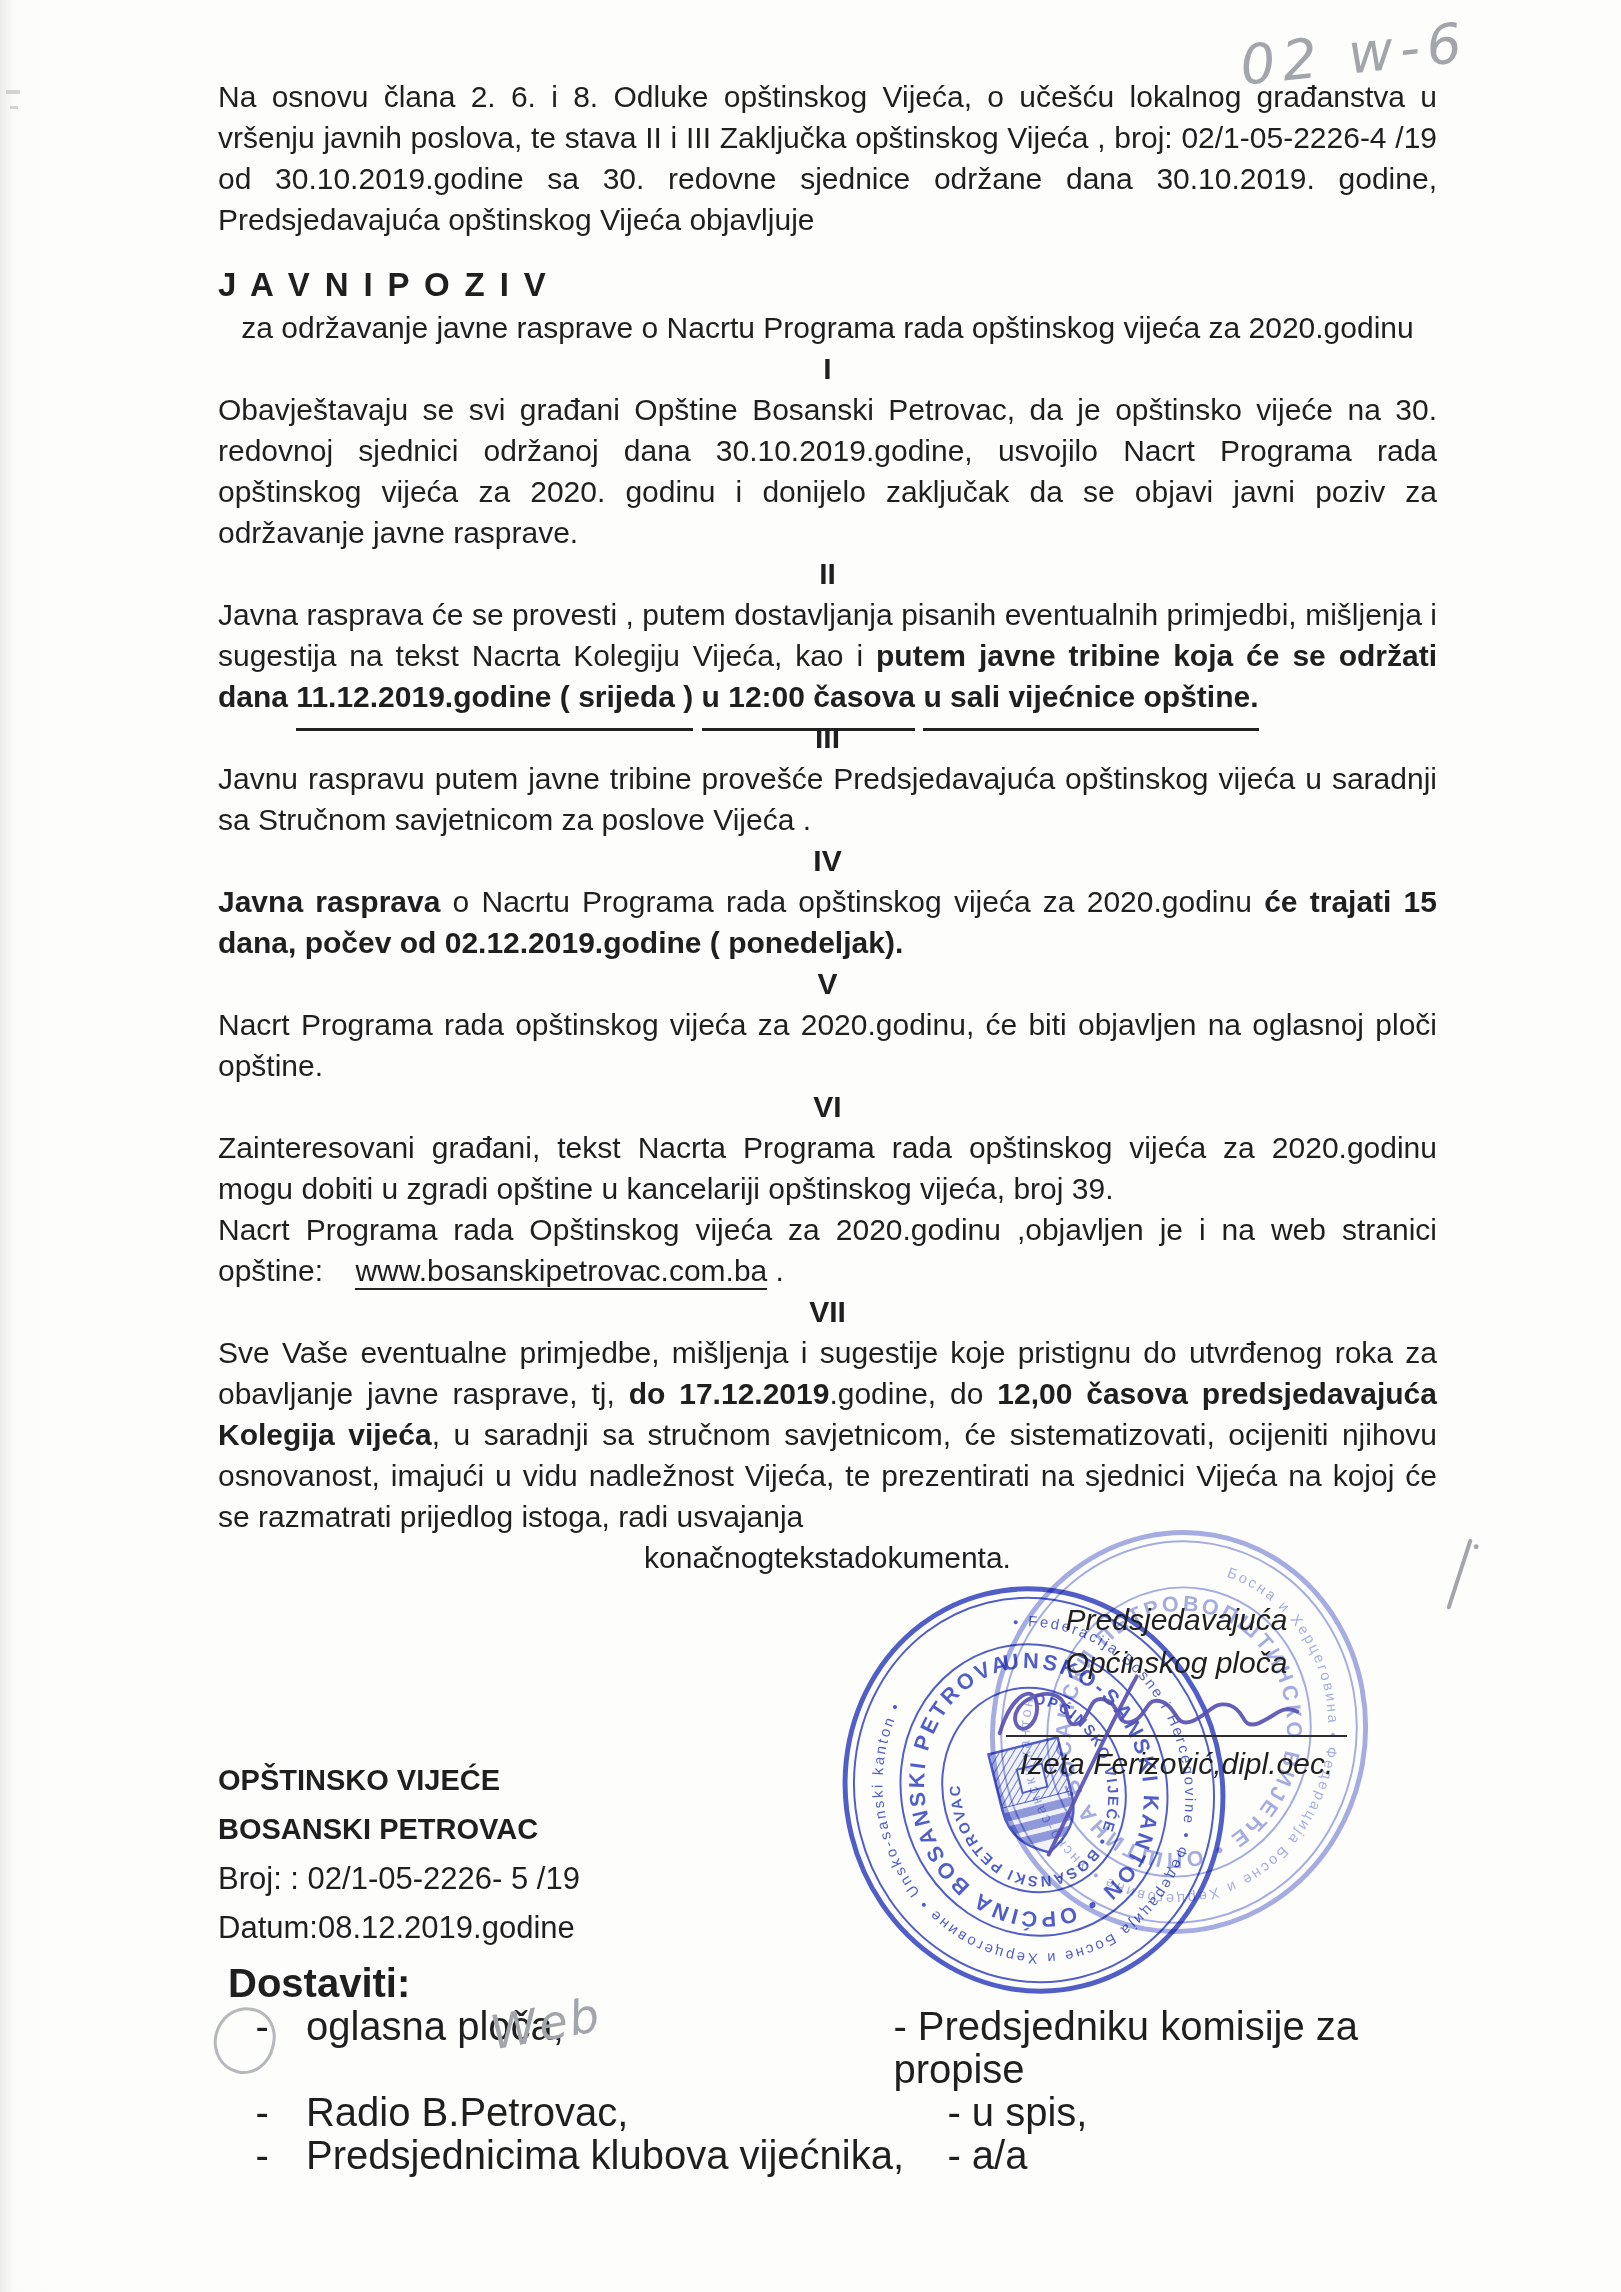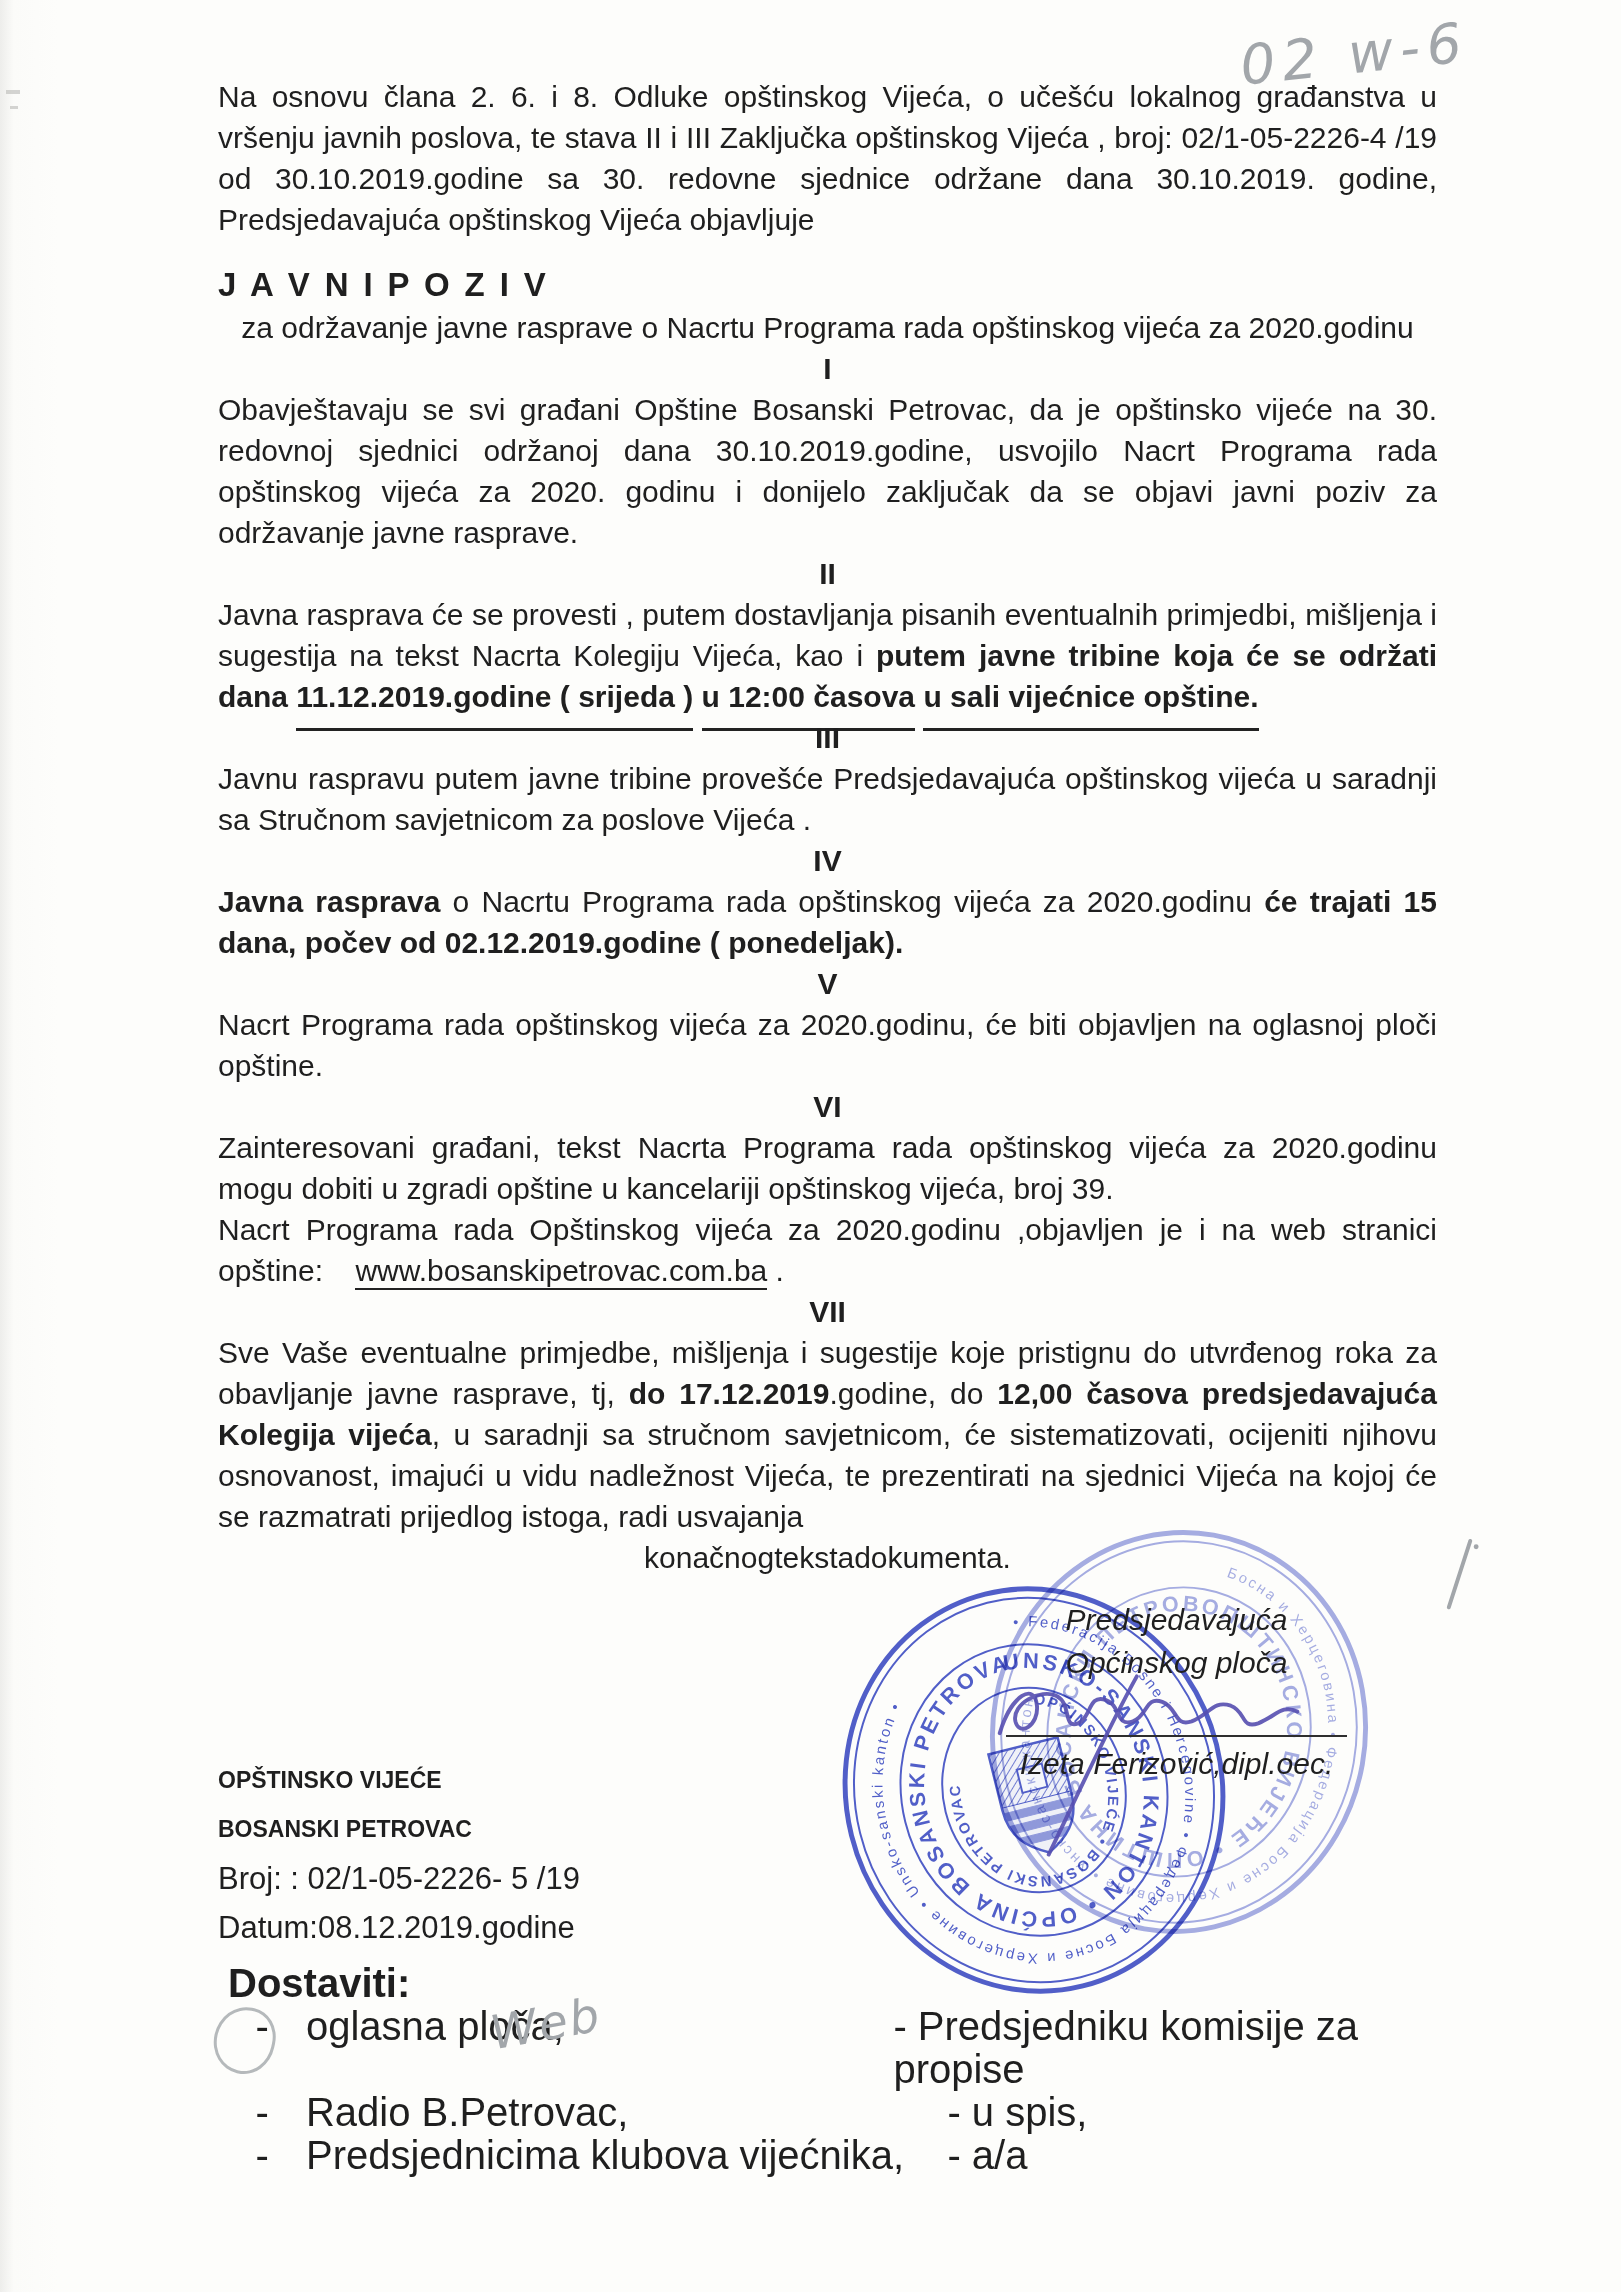--- a/index.html
+++ b/index.html
@@ -19,21 +19,21 @@
   .u2{border-bottom:2.9px solid #222; padding-bottom:1px;margin-left:24px;}
   .spread{display:flex; justify-content:center;}
   
   .sigblock{position:absolute; left:961px; top:1598px; width:431px; text-align:center; font-size:30px; line-height:43px; z-index:6;font-style:italic;}
   .sig-draw{position:relative; height:51px;}
   .sig-draw svg{position:absolute; left:27.4px; top:-41px; overflow:visible;}
   .sig-line{border-top:2.9px solid #2e2e2e; width:341px; margin:0 auto;}
   .sig-name{margin-top:4.9px;}
   
   .letterhead{position:absolute; left:218px; top:1756px; font-size:31px; line-height:49px; z-index:6;}
-  .lh-bold{font-weight:bold; font-size:23px;}
+  .lh-bold{font-weight:bold; font-size:29px;}
   
   .dist{position:absolute; left:228px; top:1962px; width:1225px; font-size:40px; line-height:43px; z-index:6;}
   .dist-title{font-weight:bold;}
   .dist-row{display:flex;}
   .dist-left{width:692px; padding-left:27.4px; display:flex;}
   .dist-left .dash{width:29px;}
   .dist-left .itm{margin-left:21.6px;}
   
   .stamp{position:absolute; mix-blend-mode:multiply; filter:blur(0.4px); z-index:4;}
   .stamp-main{left:838px; top:1580px; opacity:.82;}

